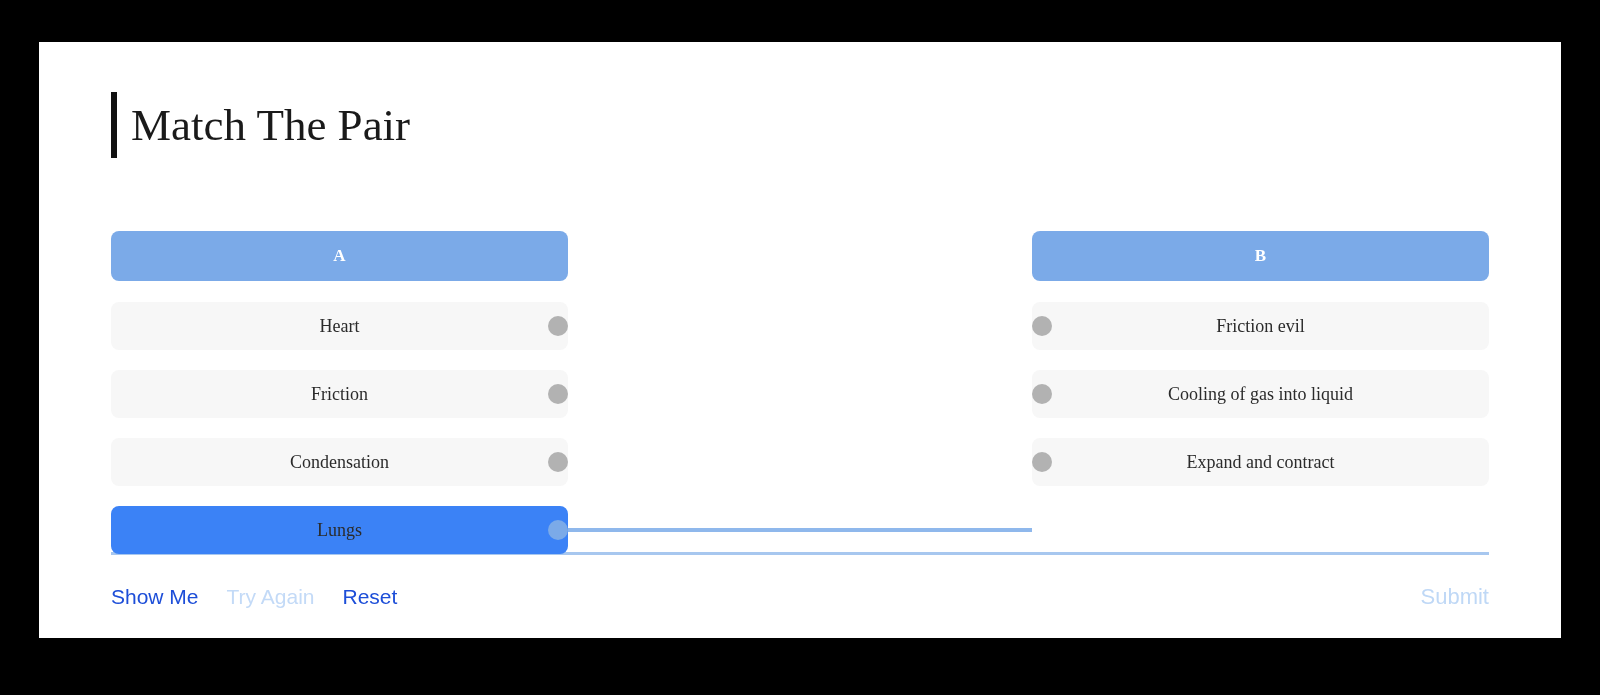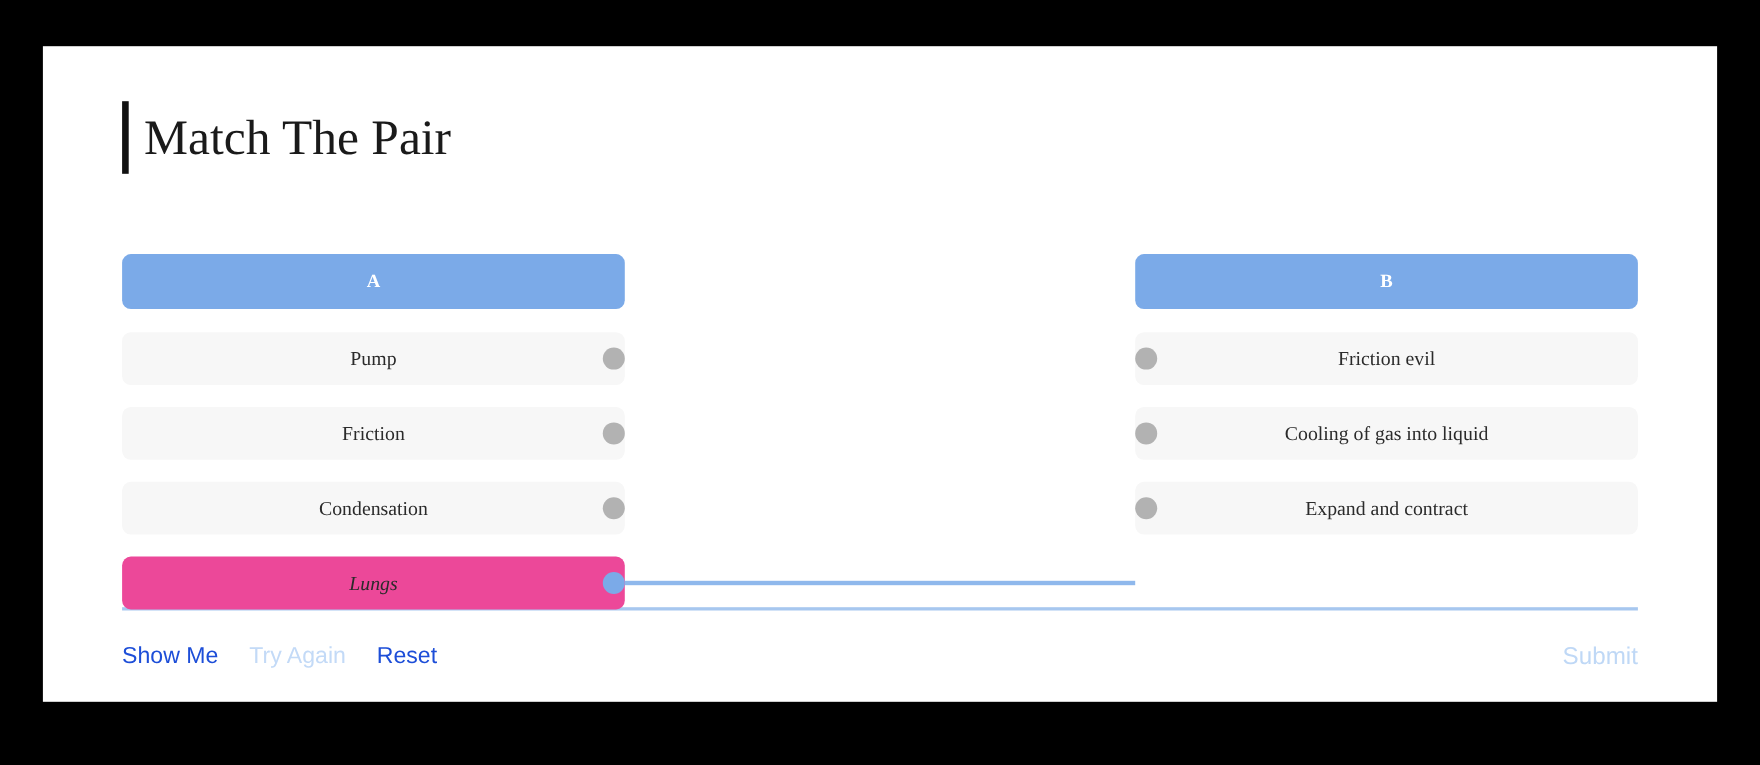--- a/index.html
+++ b/index.html
@@ -92,22 +92,21 @@
 
   .cell.header {
     background: #7BAAE8;
     color: #ffffff;
     font-weight: bold;
     font-size: 17px;
     height: 50px;
   }
 
   .cell.matched {
-    background: #ec4899;
-    font-style: italic;
+    background: #3b82f6;
   }
 
   
   .dot {
     position: absolute;
     width: 20px;
     height: 20px;
     border-radius: 50%;
     background: #b2b2b2;
     top: 50%;
@@ -195,21 +194,21 @@
 
     <div class="board">
 
       <div class="row header-row">
         <div class="cell header">A</div>
         <div class="cell header">B</div>
       </div>
 
       <div class="row">
         <div class="cell">
-          <span>Pump</span>
+          <span>Heart</span>
           <span class="dot left-col"></span>
         </div>
         <div class="cell">
           <span class="dot right-col"></span>
           <span>Friction evil</span>
         </div>
       </div>
 
       <div class="row">
         <div class="cell">

